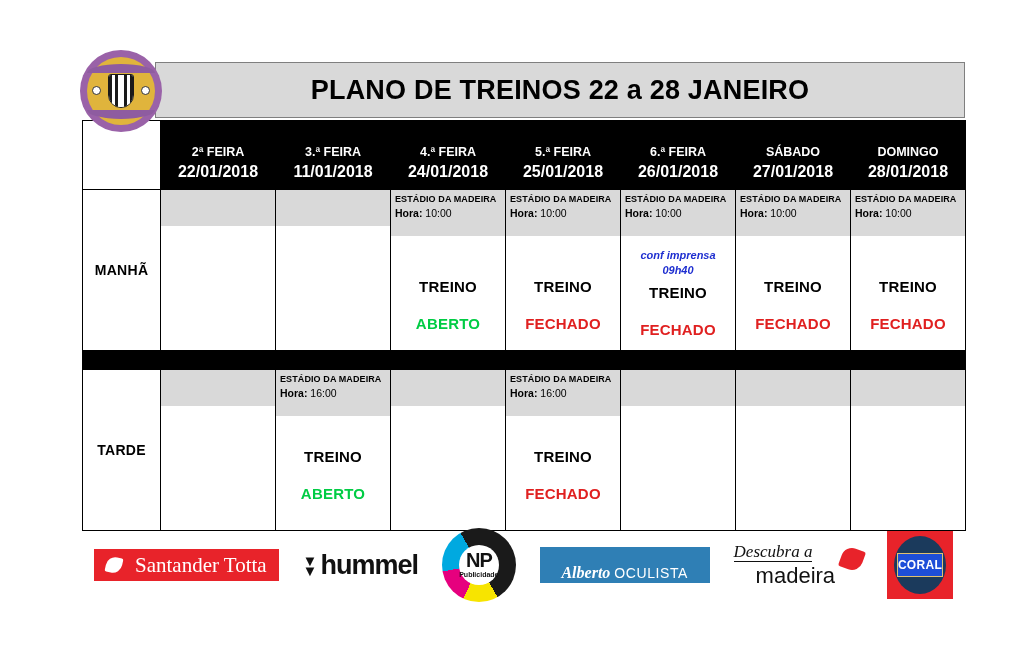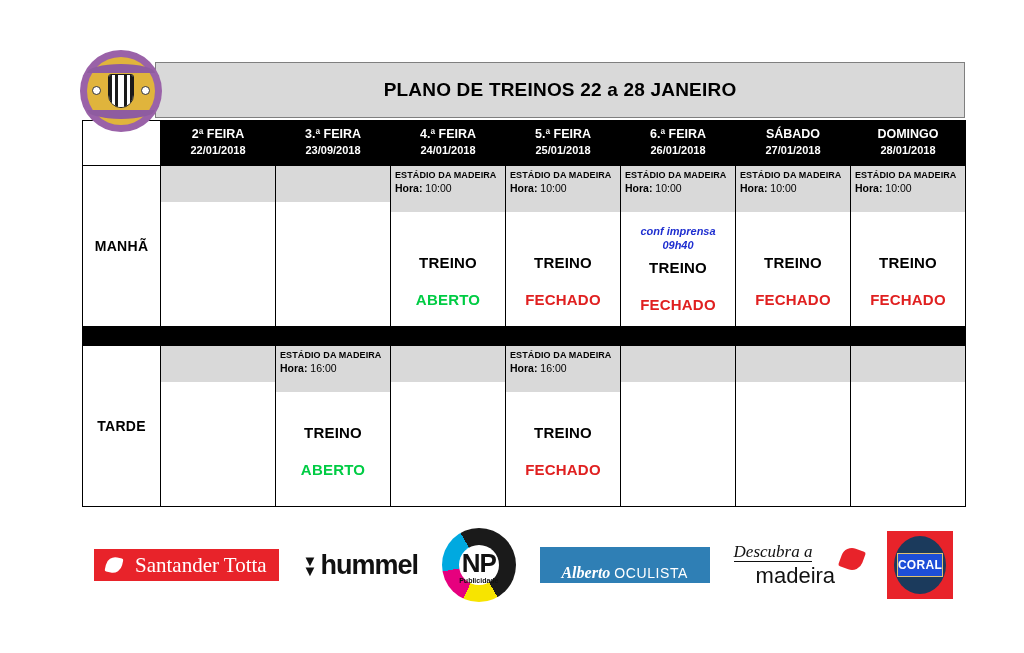--- a/index.html
+++ b/index.html
@@ -23,21 +23,21 @@
     width: 810px;
     height: 56px;
     background: #d9d9d9;
     border: 1px solid #7f7f7f;
     box-sizing: border-box;
     display: flex;
     align-items: center;
     justify-content: center;
   }
   .title-text {
-    font-size: 19px;
+    font-size: 27px;
     font-weight: bold;
     color: #000000;
     letter-spacing: 0.2px;
     white-space: nowrap;
   }
 
   
   .crest {
     position: absolute;
     left: 80px;
@@ -143,23 +143,24 @@
     text-align: center;
     padding: 5px 2px 7px 2px !important;
     vertical-align: middle !important;
     border: 1.5px solid #000000;
   }
   .hdr-day .dow {
     font-size: 12.5px;
     font-weight: bold;
     line-height: 1.35;
     white-space: nowrap;
+    margin-top: 18px;
   }
   .hdr-day .date {
-    font-size: 11px;
+    font-size: 16px;
     font-weight: bold;
     line-height: 1.35;
     white-space: nowrap;
   }
 
   
   .period-label {
     text-align: center;
     vertical-align: middle !important;
     font-size: 14px;
@@ -319,21 +320,21 @@
     background: #ffffff;
   }
   .sp-np .lbl {
     position: absolute;
     left: 0; right: 0;
     top: 22px;
     text-align: center;
     z-index: 3;
   }
   .sp-np .np {
-    font-size: 26px;
+    font-size: 20px;
     font-weight: bold;
     color: #111111;
     line-height: 1;
     letter-spacing: -1px;
   }
   .sp-np .pub {
     font-size: 7px;
     font-weight: bold;
     color: #111111;
     line-height: 1.4;
@@ -443,21 +444,21 @@
   <tbody>
 
     <tr>
       <td class="hdr-blank"></td>
       <td class="hdr-day">
         <div class="dow">2ª FEIRA</div>
         <div class="date">22/01/2018</div>
       </td>
       <td class="hdr-day">
         <div class="dow">3.ª FEIRA</div>
-        <div class="date">23/09/2018</div>
+        <div class="date">11/01/2018</div>
       </td>
       <td class="hdr-day">
         <div class="dow">4.ª FEIRA</div>
         <div class="date">24/01/2018</div>
       </td>
       <td class="hdr-day">
         <div class="dow">5.ª FEIRA</div>
         <div class="date">25/01/2018</div>
       </td>
       <td class="hdr-day">

